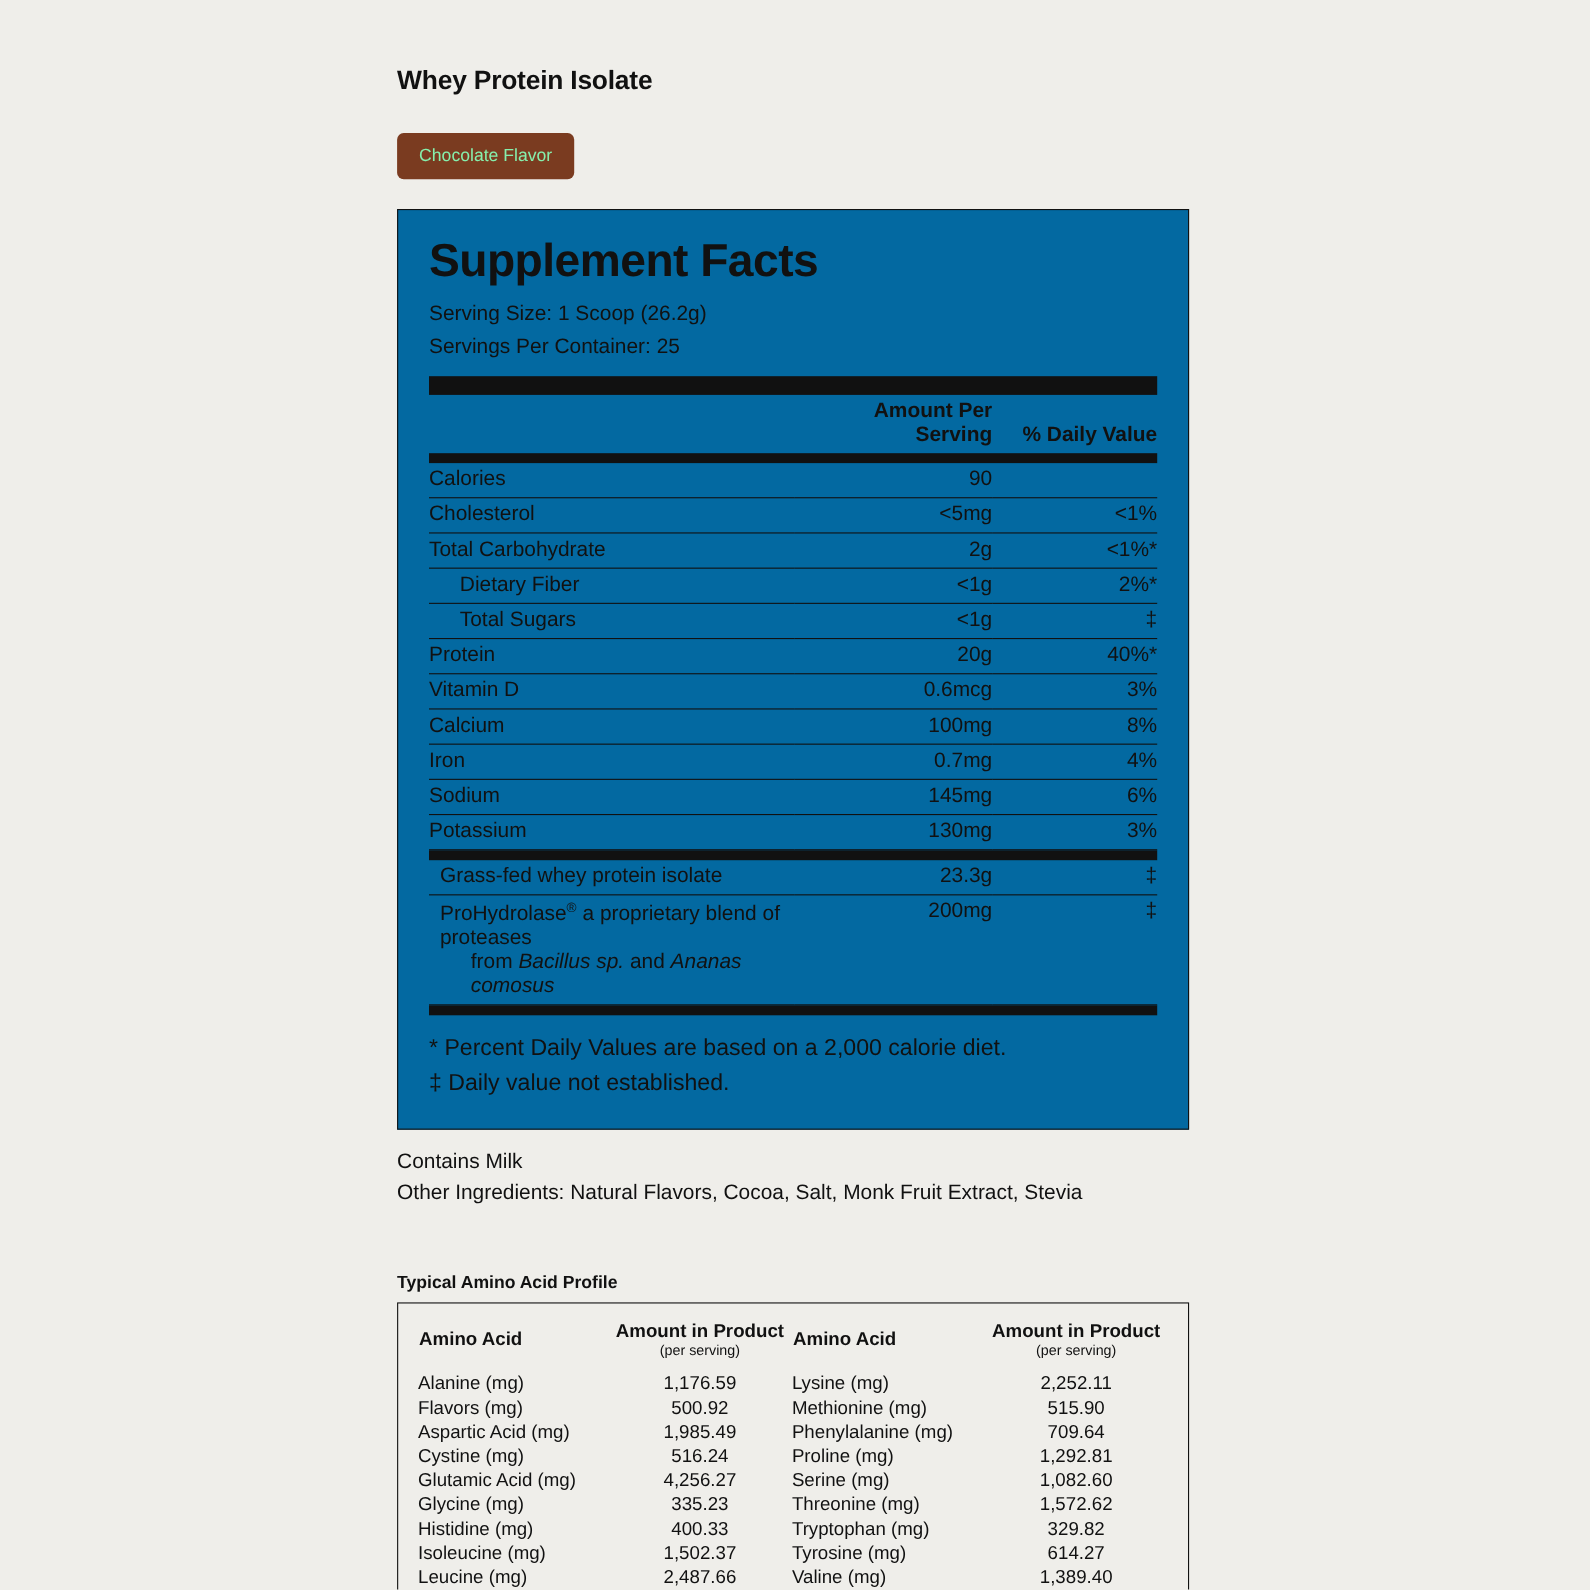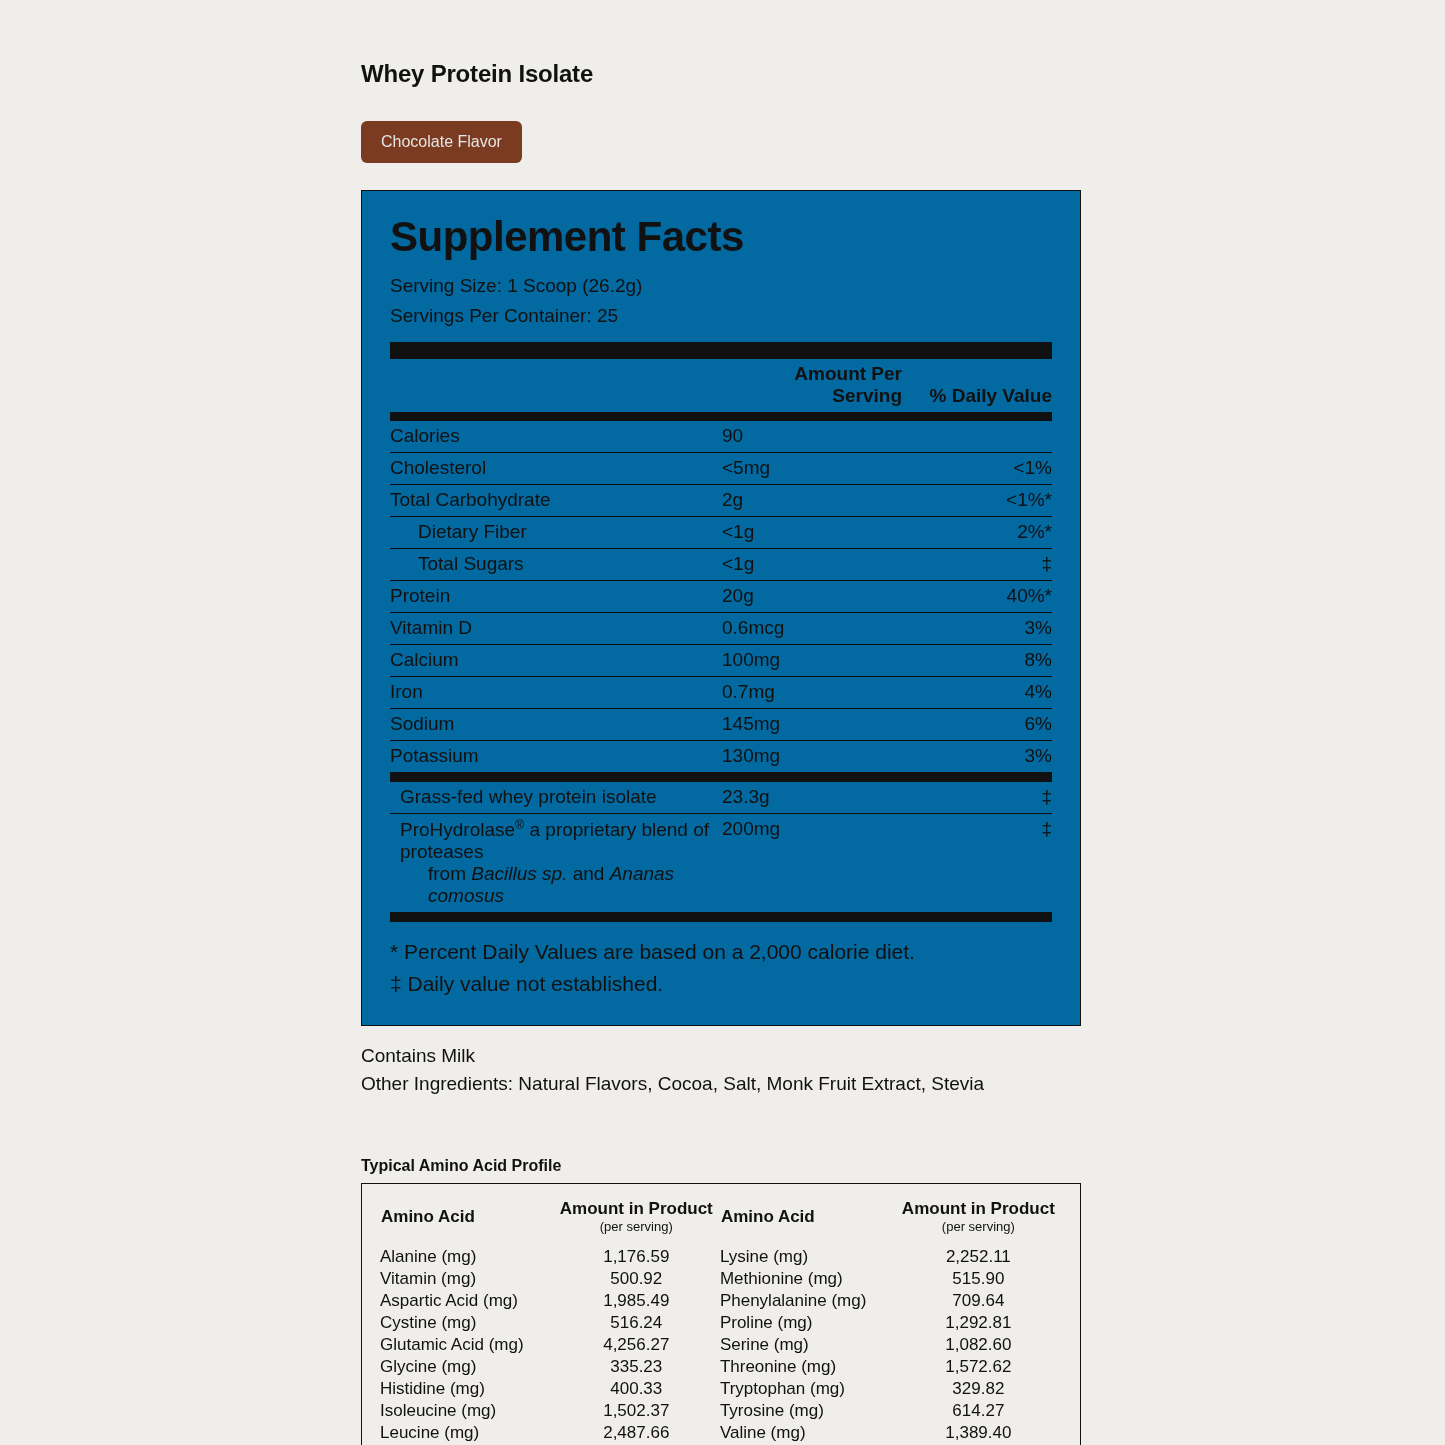--- a/index.html
+++ b/index.html
@@ -29,21 +29,21 @@
   .product-title {
     font-size: 24px;
     font-weight: bold;
     letter-spacing: -0.2px;
     margin: 0 0 32px 0;
     line-height: 1.2;
   }
   .flavor-badge {
     display: inline-block;
     background: #7a3b20;
-    color: #e5e5e5;
+    color: #86efac;
     font-size: 16px;
     padding: 12px 20px;
     border-radius: 6px;
     margin-bottom: 27px;
   }
 
   
   .sf-panel {
     border: 1.5px solid #111111;
     background: #0369a1;
@@ -81,21 +81,21 @@
     vertical-align: bottom;
   }
   .hdr-row th {
     font-weight: bold;
     text-align: right;
     font-size: 19px;
     padding-top: 6px;
     padding-bottom: 6px;
   }
   .col-name { text-align: left; }
-  .col-amt { text-align: left; width: 180px; }
+  .col-amt { text-align: right; width: 180px; }
   .col-dv  { text-align: right; width: 150px; }
   .nut-row td {
     border-bottom: 1px solid #111111;
   }
   .indent1 { padding-left: 28px !important; }
   .ing-row td {
     border-bottom: 1px solid #111111;
     padding-top: 8px;
     padding-bottom: 8px;
   }
@@ -297,21 +297,21 @@
             <tr class="spacer-row">
               <td colspan="4"></td>
             </tr>
             <tr>
               <td class="aa-name">Alanine (mg)</td>
               <td class="aa-amt">1,176.59</td>
               <td class="aa-name">Lysine (mg)</td>
               <td class="aa-amt">2,252.11</td>
             </tr>
             <tr>
-              <td class="aa-name">Vitamin (mg)</td>
+              <td class="aa-name">Flavors (mg)</td>
               <td class="aa-amt">500.92</td>
               <td class="aa-name">Methionine (mg)</td>
               <td class="aa-amt">515.90</td>
             </tr>
             <tr>
               <td class="aa-name">Aspartic Acid (mg)</td>
               <td class="aa-amt">1,985.49</td>
               <td class="aa-name">Phenylalanine (mg)</td>
               <td class="aa-amt">709.64</td>
             </tr>

